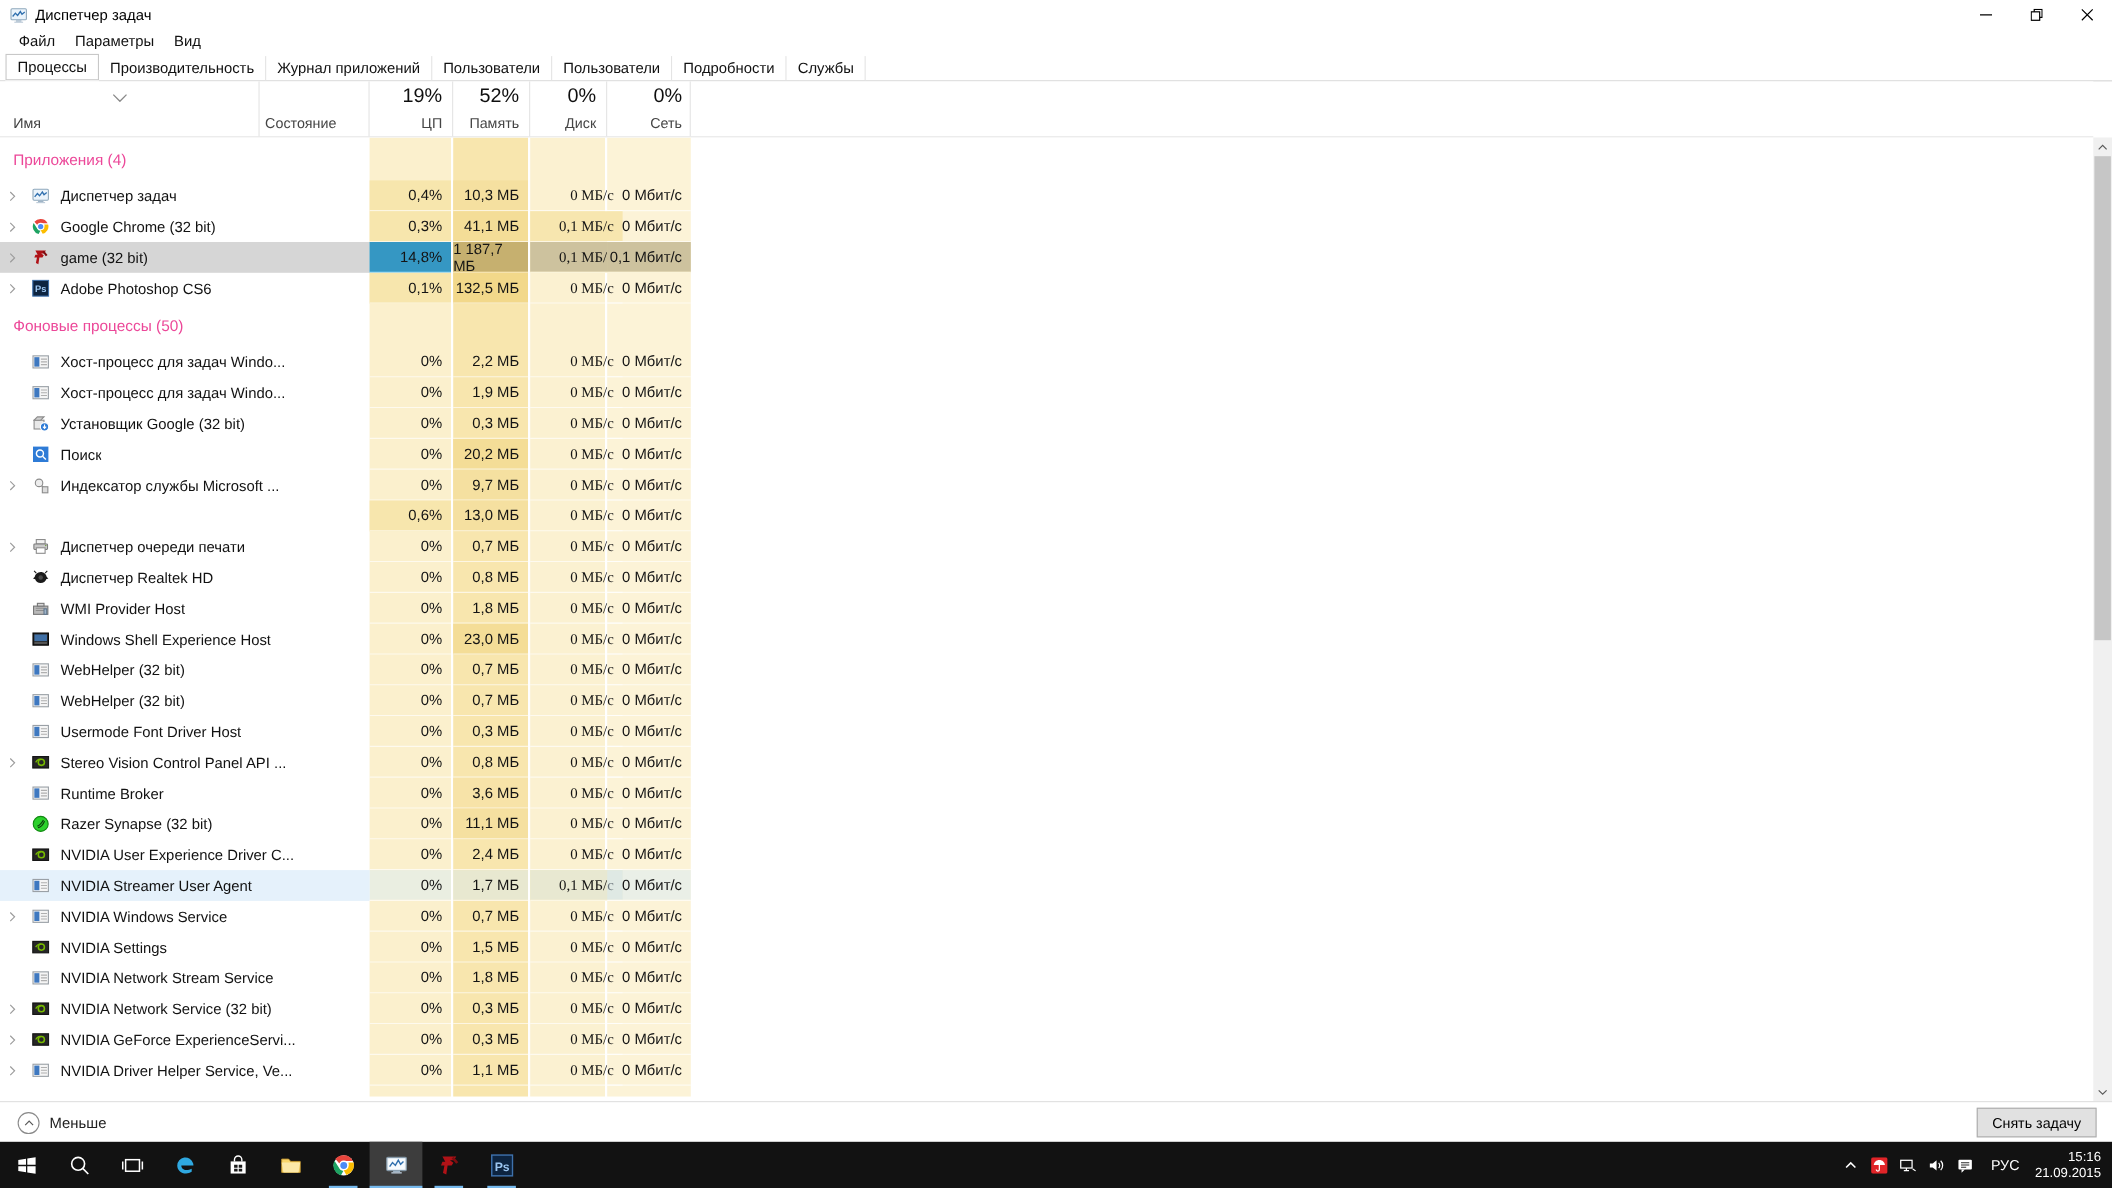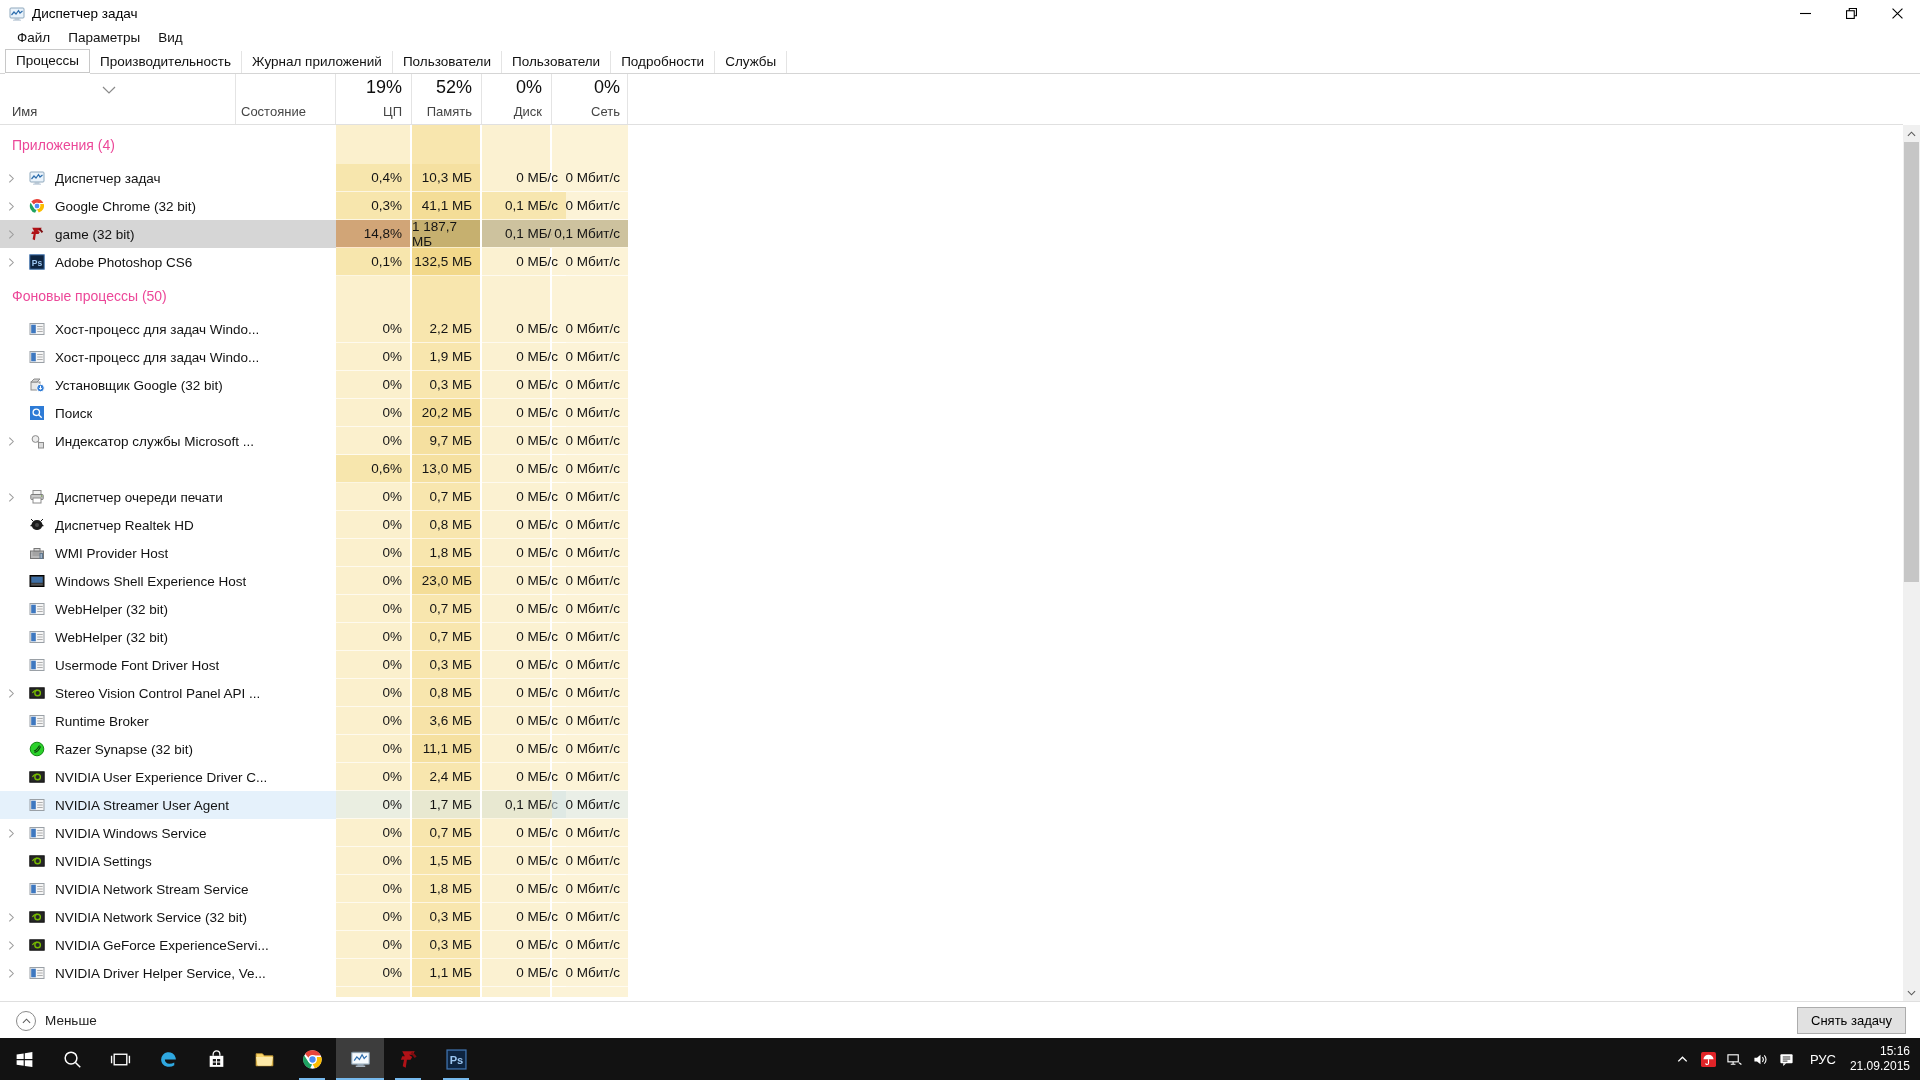--- a/index.html
+++ b/index.html
@@ -41,21 +41,21 @@
   .proc-row{position:relative;height:28px;}
   .name-area{position:absolute;left:0;top:0;bottom:0;width:336px;display:flex;align-items:center;padding-left:8px;box-sizing:border-box;}
   .expander{width:16px;height:12px;flex:none;display:flex;align-items:center;}
   .expander svg{width:7px;height:11px;}
   .picon{width:16px;height:16px;margin:0 10px 0 5px;flex:none;}
   .picon svg{width:16px;height:16px;display:block;}
   .pname{font-size:13.5px;color:#121212;white-space:nowrap;overflow:hidden;}
   .cell{position:absolute;top:0;bottom:0;display:flex;align-items:center;justify-content:flex-end;padding-right:8px;box-sizing:border-box;font-size:13.5px;color:#141414;border-bottom:1px solid rgba(255,255,255,0.65);}
   .cell.cpu{left:336px;width:74px;}
   .cell.mem{left:412px;width:68px;}
-  .cell.disk{left:482px;width:84px;}
+  .cell.disk{left:482px;width:84px;font-family:Liberation Serif, serif;}
   .cell.net{left:552px;width:76px;}
   .proc-row.selected .name-area{background:#D6D6D6;}
   .proc-row.selected .cell{box-shadow:inset 0 0 0 99px rgba(125,125,125,0.35);}
   .proc-row.hover .name-area{background:#E5F1FB;}
   .proc-row.hover .cell{box-shadow:inset 0 0 0 99px rgba(212,236,251,0.45);}
   
   .scrollbar{position:absolute;top:125px;right:0;width:17px;height:876px;background:#F0F0F0;}
   .scroll-arrow{position:absolute;left:0;width:17px;height:17px;display:flex;align-items:center;justify-content:center;}
   .scroll-arrow svg{width:9px;height:6px;}
   .scroll-thumb{position:absolute;left:1px;top:17px;width:15px;height:440px;background:#C6C6C6;}
@@ -220,21 +220,21 @@
             </svg>
           </span>
           <span class="picon">
             <svg viewBox="0 0 16 16">
               <path d="M3.2 1.8h9.6l-1.8 2.6H8.4l2.4 1.7-1.2 2H6.8l-.9 6.1-2.3-1 1-5.1H2.2l1-2.6h2z" fill="#B01217"></path>
               <path d="M11 2l3.2 3.8-1.5 1.1L9.6 3.2z" fill="#7E0D10"></path>
             </svg>
           </span>
           <span class="pname">game (32 bit)</span>
         </div>
-        <div class="cell cpu" style="background-color: #fdba74; text-align: right;">14,8%</div>
+        <div class="cell cpu" style="background-color: #0ea5e9; text-align: right;">14,8%</div>
         <div class="cell mem" style="background-color: rgb(237, 203, 103);">1 187,7 МБ</div>
         <div class="cell disk" style="background-color: rgb(247, 230, 175);">0,1 МБ/с</div>
         <div class="cell net" style="background-color: rgb(247, 230, 175);">0,1 Мбит/с</div>
       </div>
       <div class="proc-row">
         <div class="name-area">
           <span class="expander">
             <svg viewBox="0 0 8 11">
               <path d="M1.5 1l4.5 4.5L1.5 10" fill="none" stroke="#9B9B9B" stroke-width="1.2"></path>
             </svg>

